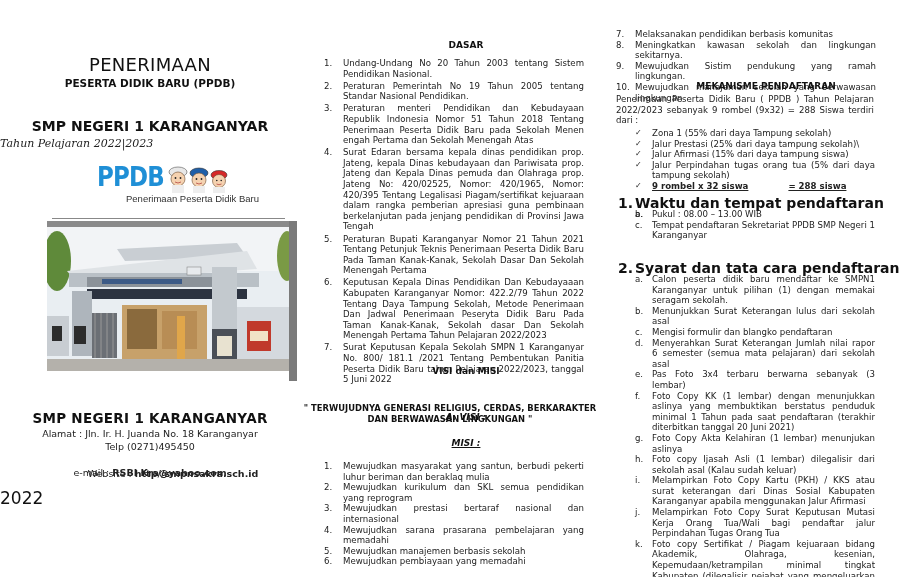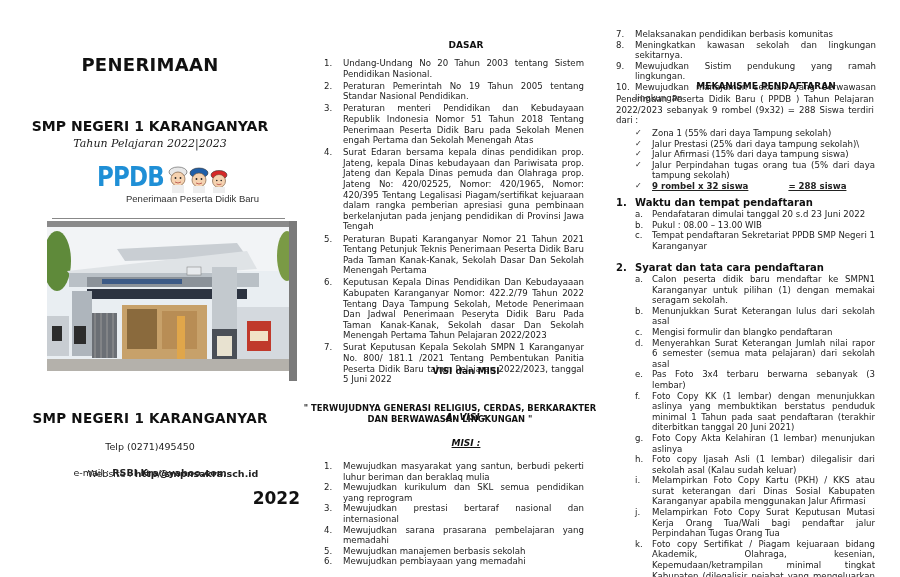--- a/index.html
+++ b/index.html
@@ -6,28 +6,28 @@
   html, body { width: 900px; height: 577px; background: #ffffff; overflow: hidden; }
   body { font-family: "DejaVu Sans", sans-serif; color: #1a1a1a; position: relative; }
 
   .col { position: absolute; top: 0; height: 577px; }
   #col-left { left: 0; width: 300px; }
   #col-mid { left: 300px; width: 300px; }
   #col-right { left: 600px; width: 300px; }
 
   
   .title-main { position: absolute; top: 54px; left: 0; width: 300px; text-align: center;
-    font-family: "DejaVu Sans", sans-serif; font-weight: bold; font-size: 18px; letter-spacing: 0.3px; color: #111; }
+    font-family: "DejaVu Sans", sans-serif; font-weight: normal; font-size: 18px; letter-spacing: 0.3px; color: #111; }
   .title-sub { position: absolute; left: 0; width: 300px; text-align: center;
     font-weight: bold; font-size: 10.5px; color: #111; }
   #title-ppdb { top: 77px; }
   #title-kelas { top: 89px; }
   .school-head { position: absolute; top: 118px; left: 0; width: 300px; text-align: center;
     font-weight: bold; font-size: 14px; color: #111; }
-  .tahun { position: absolute; top: 137px; left: 0; width: 300px; text-align: center;
+  .tahun { position: absolute; top: 137px; left: 0; width: 300px; 
     font-family: "DejaVu Serif", serif; font-style: italic; font-size: 11px; color: #222; }
 
   .ppdb-logo { position: absolute; top: 163px; left: 97px; width: 160px; height: 45px; }
   .ppdb-letters { position: absolute; top: 0; left: 0; font-family: "DejaVu Sans", sans-serif;
     font-weight: bold; font-size: 27px; color: #1f8fd6; letter-spacing: -1px; line-height: 28px; transform: scaleX(0.85); transform-origin: left; }
   .ppdb-kids { position: absolute; top: 0px; left: 70px; width: 62px; height: 30px; }
   .ppdb-tagline { position: absolute; top: 30px; left: 0; font-family: "Liberation Sans", sans-serif;
     font-size: 9.5px; color: #333; white-space: nowrap; margin-left: 29px; }
   .hr-left { position: absolute; top: 218px; left: 52px; width: 233px; height: 1px; background: #888; }
 
@@ -36,21 +36,21 @@
   .photo-rightbar { position: absolute; top: 0; right: 0; width: 8px; height: 160px; background: #7a7a7a; }
 
   .school-foot { position: absolute; top: 410px; left: 0; width: 300px; text-align: center;
     font-weight: bold; font-size: 13.5px; letter-spacing: 0.3px; color: #111; }
   .addr-line { position: absolute; left: 0; width: 300px; text-align: center; font-size: 9.5px; color: #222; }
   #addr-1 { top: 428px; }
   #addr-2 { top: 441px; }
   #addr-3 { top: 468px; padding-left: 46px; }
   #addr-4 { top: 467px; }
   .addr-line b { font-weight: bold; }
-  .year { position: absolute; top: 488px; left: 0; width: 300px; text-align: right; font-weight: bold; font-size: 17px; color: #111; }
+  .year { position: absolute; top: 488px; left: 0; width: 300px; text-align: left; font-weight: normal; font-size: 17px; color: #111; }
 
   
   .doc-text { font-family: "DejaVu Sans", sans-serif; font-size: 8.6px; line-height: 10.6px; color: #222; }
   .heading-c { position: absolute; left: 16px; width: 300px; text-align: center; font-weight: bold; font-size: 9px; color: #111; }
 
   ol.numbered { list-style: none; position: absolute; }
   ol.numbered li { position: relative; padding-left: 19px; text-align: justify; margin-bottom: 1.5px; }
   ol.numbered li .num { position: absolute; left: 0; top: 0; }
 
   #dasar-list { top: 58px; left: 24px; width: 260px; }
@@ -65,36 +65,37 @@
 
   .para { position: absolute; text-align: justify; }
   #mek-para { top: 94px; left: 16px; width: 258px; }
 
   ul.checks { list-style: none; position: absolute; top: 128px; left: 35px; width: 240px; }
   ul.checks li { position: relative; padding-left: 17px; text-align: justify; }
   ul.checks li .ck { position: absolute; left: 0; top: 0; font-size: 8px; }
   .total-line { font-weight: bold; text-decoration: underline; }
   .total-line .gap { display: inline-block; width: 40px; }
 
-  .sec-head { position: absolute; left: 16px; font-weight: bold; font-size: 10px; color: #111; }
+  .sec-head { position: absolute; left: 16px; font-weight: bold; font-size: 14px; color: #111; text-align: center; }
   .sec-head .n { display: inline-block; width: 19px; }
   #sec1 { top: 198px; }
   #sec2 { top: 263px; }
 
   ol.alpha { list-style: none; position: absolute; left: 35px; width: 240px; }
   ol.alpha li { position: relative; padding-left: 17px; text-align: justify; }
   ol.alpha li .num { position: absolute; left: 0; top: 0; }
   #sec1-list { top: 209px; }
   #sec2-list { top: 274px; }
 </style>
 </head>
 <body>
 
 <div id="col-left" class="col">
   <div class="title-main">PENERIMAAN</div>
+  <div id="title-ppdb" class="title-sub">PESERTA DIDIK BARU (PPDB)</div>
   <div class="school-head">SMP NEGERI 1 KARANGANYAR</div>
   <div class="tahun">Tahun Pelajaran 2022|2023</div>
 
   <div class="ppdb-logo">
     <div class="ppdb-letters">PPDB</div>
     <svg class="ppdb-kids" viewBox="0 0 62 30" width="62" height="30">
 
       <ellipse cx="11" cy="9" rx="9" ry="5" fill="#e8e8e8" stroke="#555" stroke-width="0.6"></ellipse>
       <circle cx="11" cy="16" r="7" fill="#f5d2b0" stroke="#6b4a2b" stroke-width="0.6"></circle>
       <circle cx="8.5" cy="15" r="0.9" fill="#222"></circle>
@@ -163,20 +164,21 @@
       <rect x="203" y="110" width="18" height="10" fill="#f1e2c6"></rect>
 
       <rect x="0" y="138" width="250" height="22" fill="#b4b1ab"></rect>
       <rect x="0" y="150" width="250" height="10" fill="#ffffff"></rect>
     </svg>
     <div class="photo-topbar"></div>
     <div class="photo-rightbar"></div>
   </div>
 
   <div class="school-foot">SMP NEGERI 1 KARANGANYAR</div>
+  <div id="addr-1" class="addr-line">Alamat : Jln. Ir. H. Juanda No. 18 Karanganyar</div>
   <div id="addr-2" class="addr-line">Telp (0271)495450</div>
   <div id="addr-3" class="addr-line">
     <span>Website : </span><b>http//smpnsakra.sch.id</b>
   </div>
   <div id="addr-4" class="addr-line">
     <span>e-mail : </span><b>RSBI Kra@yahoo.com</b>
   </div>
   <div class="year">2022</div>
 </div>
 
@@ -221,21 +223,21 @@
   <ul class="checks">
     <li><span class="ck">✓</span><span>Zona 1 (55% dari daya Tampung sekolah)</span></li>
     <li><span class="ck">✓</span><span>Jalur Prestasi (25% dari daya tampung sekolah)\</span></li>
     <li><span class="ck">✓</span><span>Jalur Afirmasi (15% dari daya tampung siswa)</span></li>
     <li><span class="ck">✓</span><span>Jalur Perpindahan tugas orang tua (5% dari daya tampung sekolah)</span></li>
     <li><span class="ck">✓</span><span class="total-line"><span>9 rombel  x 32 siswa</span><span class="gap"></span><span>= 288 siswa</span></span></li>
   </ul>
 
   <div id="sec1" class="sec-head"><span class="n">1.</span><span>Waktu dan tempat pendaftaran</span></div>
   <ol id="sec1-list" class="alpha">
-    <li><span class="num">a.</span><span>Pendafataran dimulai tanggal 20 s.d 23 Juni 2022</span></li>
+    <li><span class="num">a.</span></li>
     <li><span class="num">b.</span><span>Pukul : 08.00 – 13.00 WIB</span></li>
     <li><span class="num">c.</span><span>Tempat pendaftaran Sekretariat PPDB SMP Negeri 1 Karanganyar</span></li>
   </ol>
 
   <div id="sec2" class="sec-head"><span class="n">2.</span><span>Syarat dan tata cara pendaftaran</span></div>
   <ol id="sec2-list" class="alpha">
     <li><span class="num">a.</span><span>Calon peserta didik baru mendaftar ke SMPN1 Karanganyar untuk pilihan (1) dengan memakai seragam sekolah.</span></li>
     <li><span class="num">b.</span><span>Menunjukkan Surat Keterangan lulus dari sekolah asal</span></li>
     <li><span class="num">c.</span><span>Mengisi formulir dan blangko pendaftaran</span></li>
     <li><span class="num">d.</span><span>Menyerahkan Surat Keterangan Jumlah nilai rapor 6 semester (semua mata pelajaran) dari sekolah asal</span></li>

